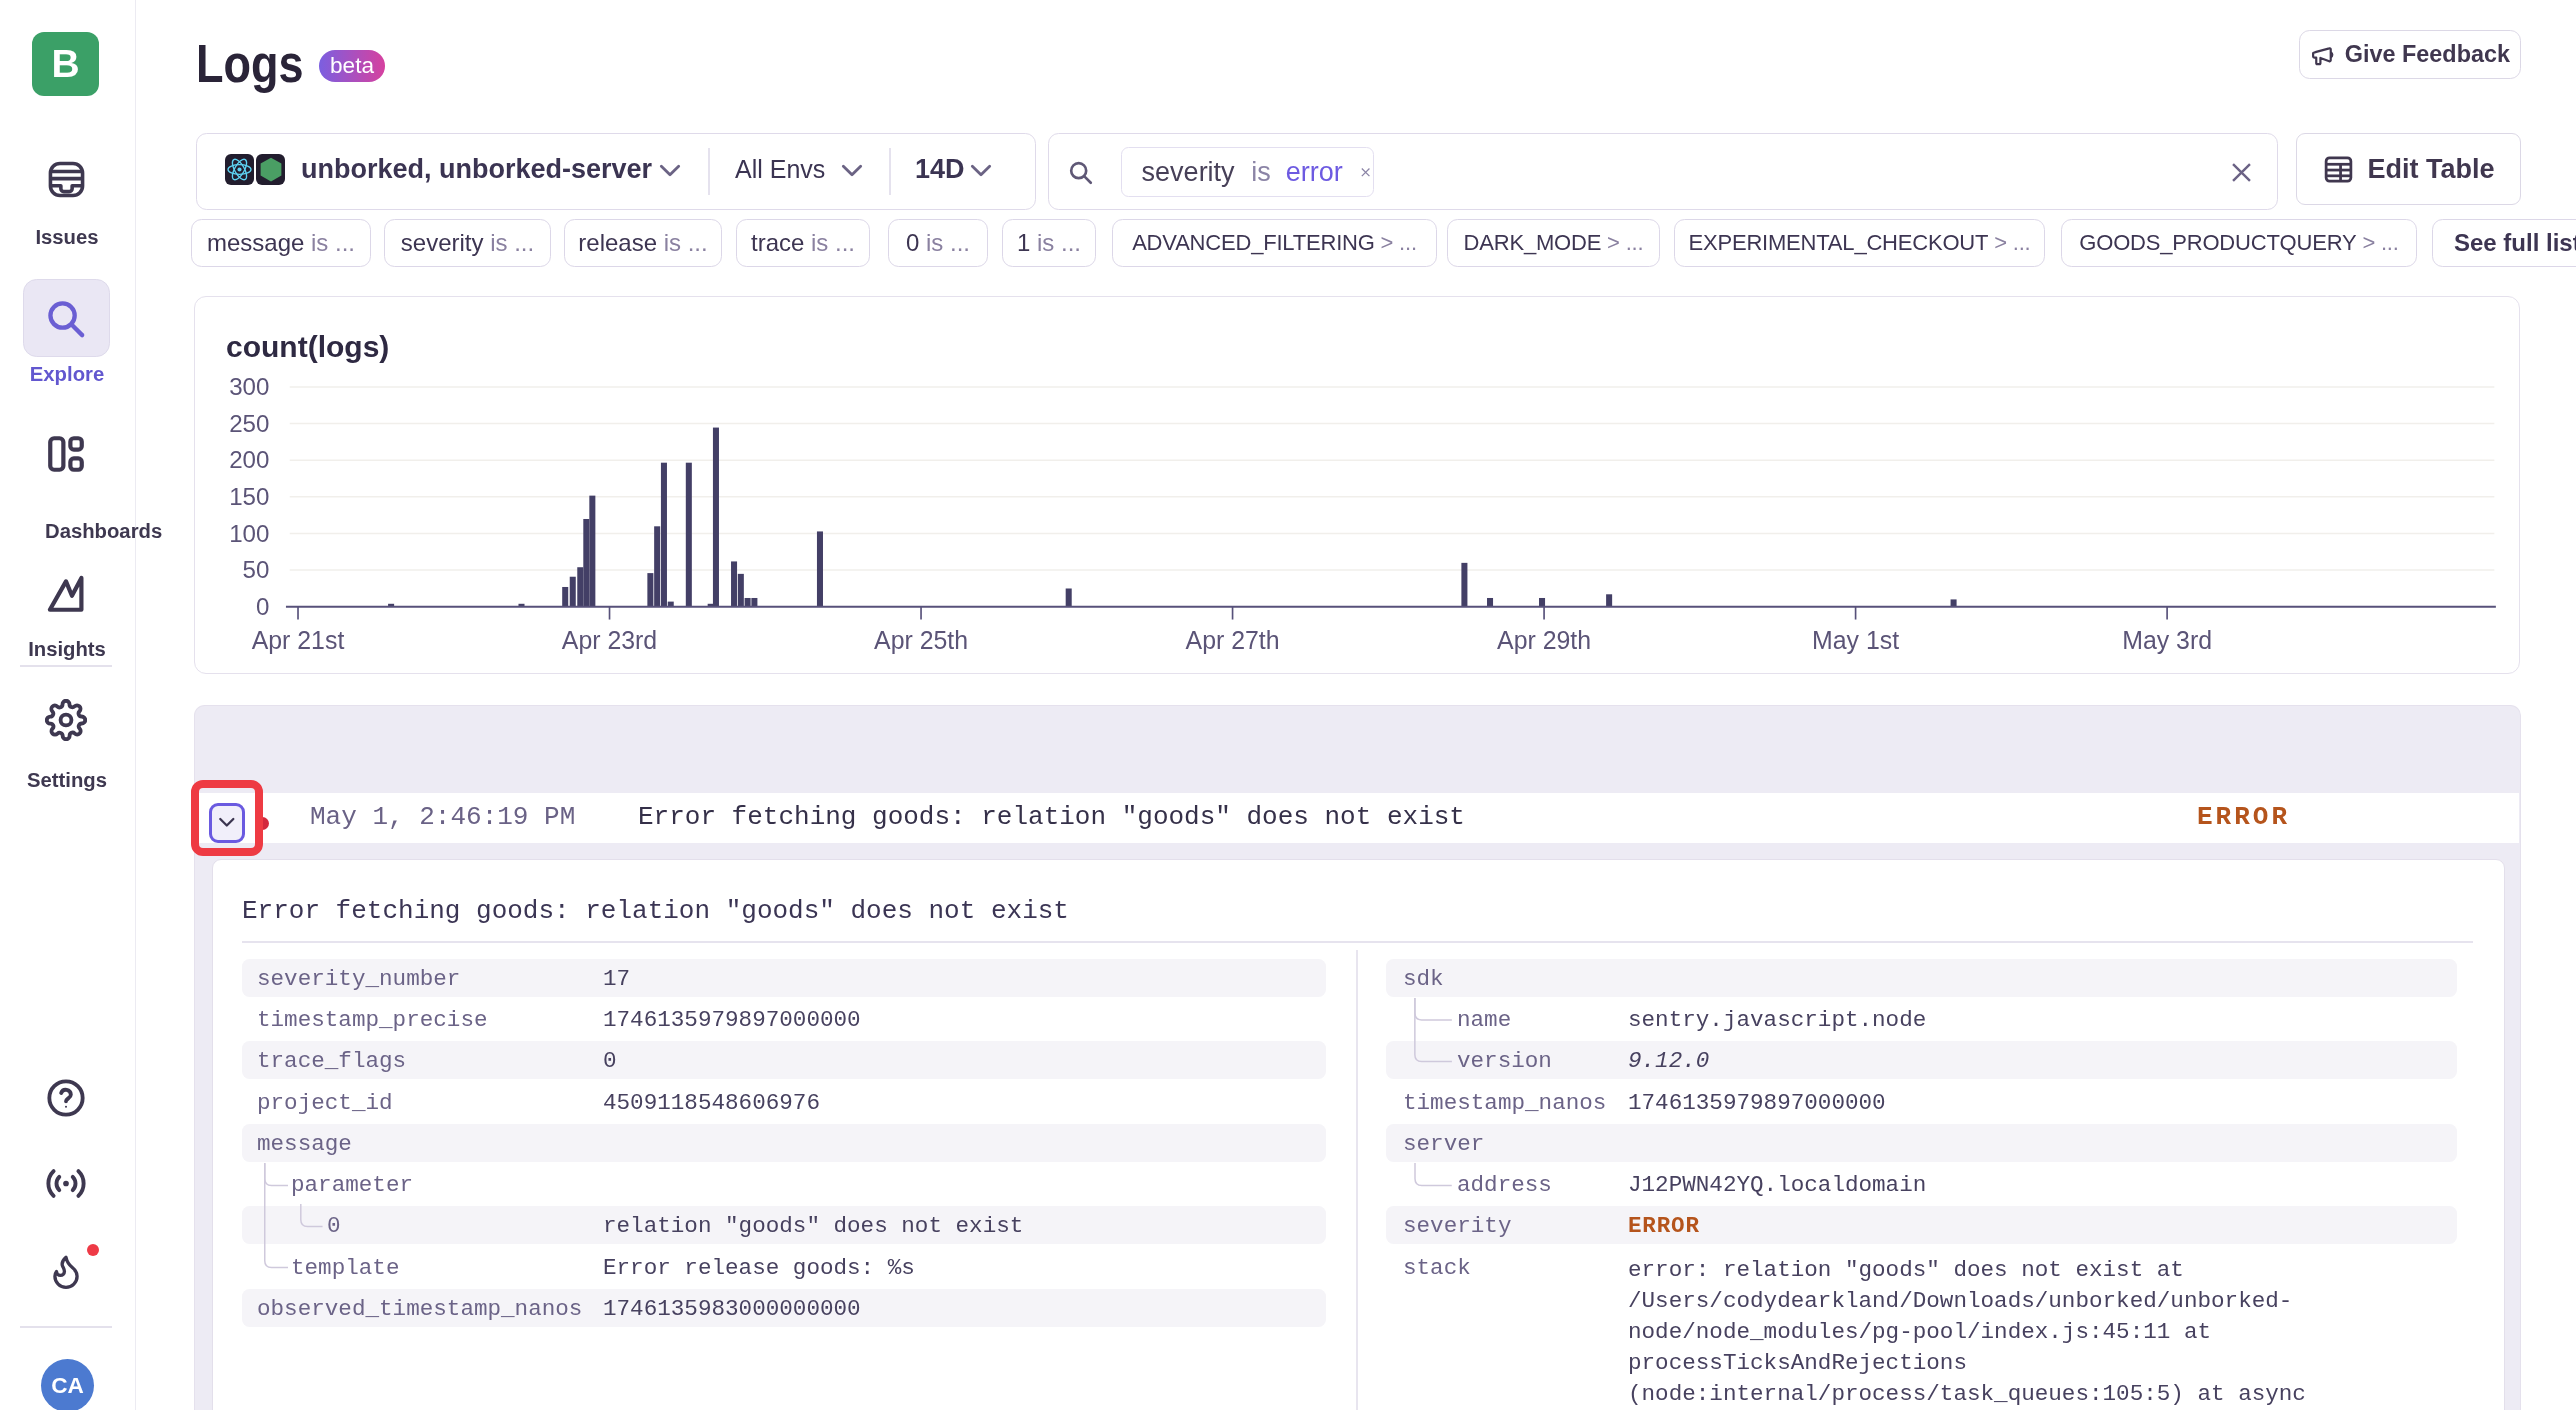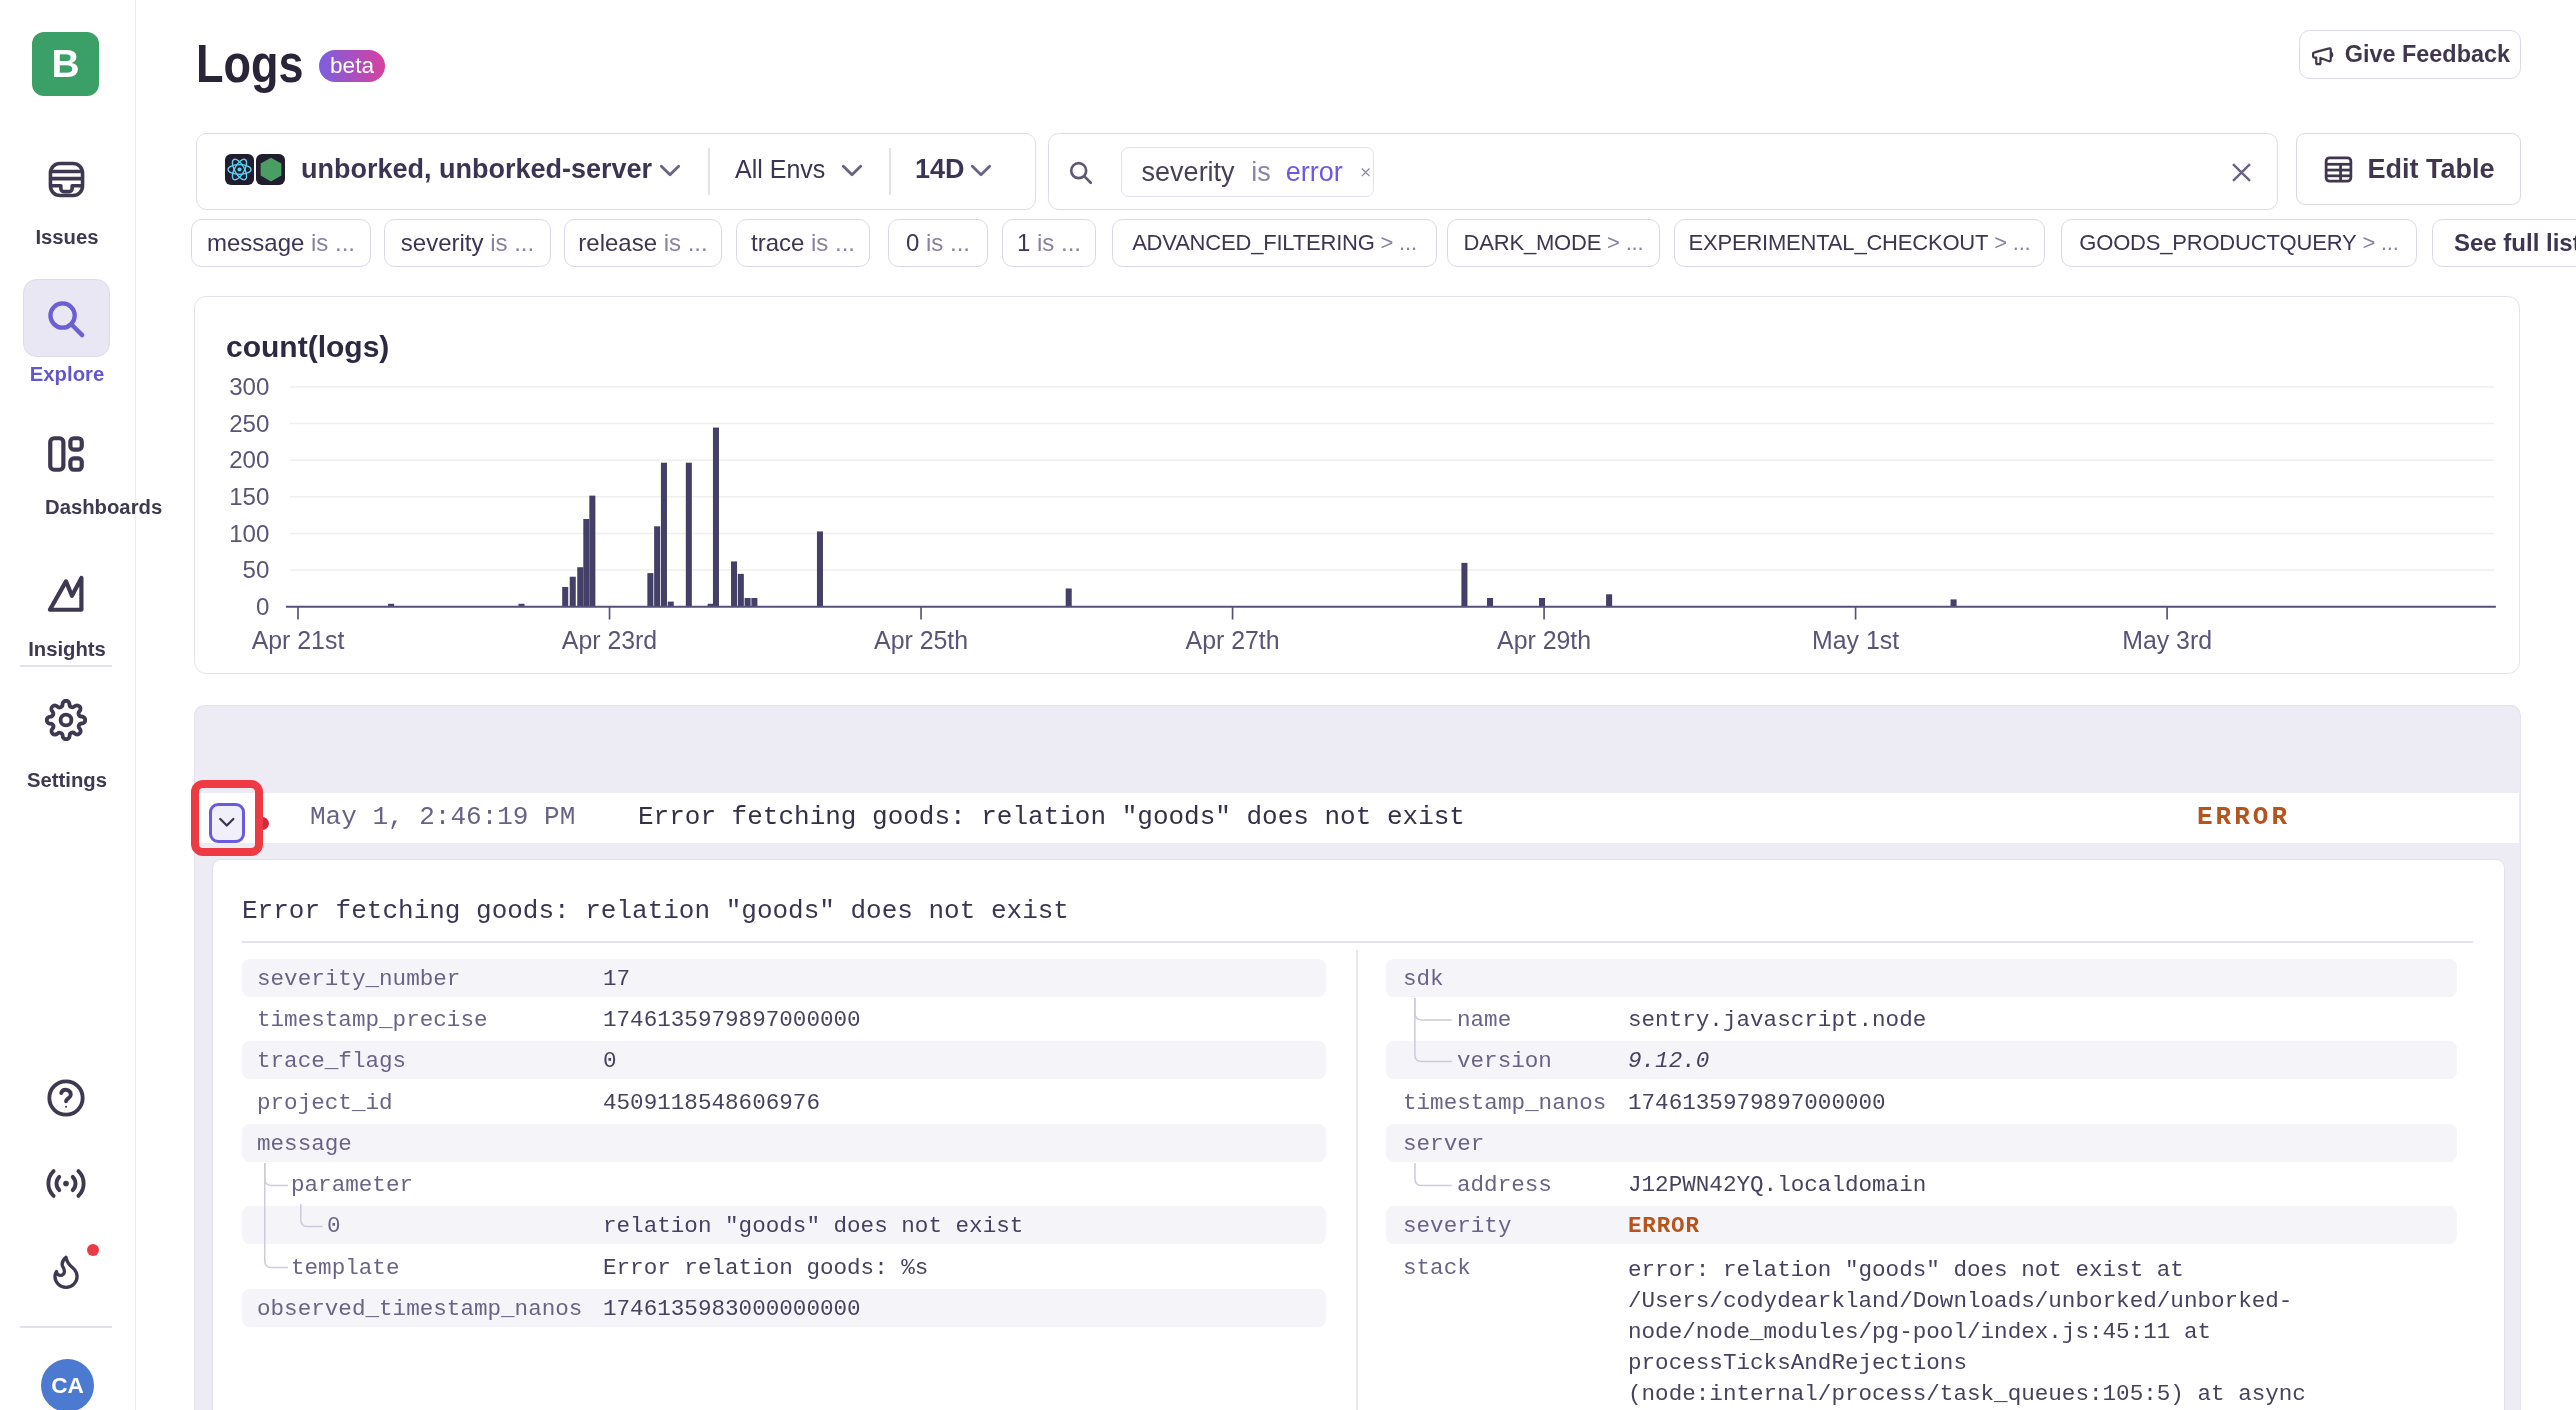--- a/index.html
+++ b/index.html
@@ -63,21 +63,21 @@
       <circle cx="10.5" cy="10.5" r="6.2"></circle>
       <line x1="15.2" y1="15.2" x2="20.5" y2="20.5"></line>
     </svg>
     <div class="sidelabel" style="top:363px; color:#6257cf;">Explore</div>
 
     <svg class="abs" style="left:45px; top:433px;" width="42" height="42" viewBox="0 0 24 24" fill="none" stroke="#3e3850" stroke-width="2.4" stroke-linejoin="round">
       <rect x="3" y="3" width="7.5" height="18" rx="2.2"></rect>
       <rect x="14.5" y="3" width="6.5" height="6.5" rx="2"></rect>
       <rect x="14.5" y="14.5" width="6.5" height="6.5" rx="2"></rect>
     </svg>
-    <div class="sidelabel" style="top:496px;padding-left:45px;">Dashboards</div>
+    <div class="sidelabel" style="top:520px;padding-left:45px;">Dashboards</div>
 
     <svg class="abs" style="left:45px; top:573px;" width="42" height="42" viewBox="0 0 24 24" fill="none" stroke="#3e3850" stroke-width="2.4" stroke-linecap="round" stroke-linejoin="round">
       <path d="M2.8 21 L 12 4.8 L 15.4 13 L 20.8 2.8 L 20.8 21 Z"></path>
     </svg>
     <div class="sidelabel" style="top:638px;text-align:center;">Insights</div>
     <div class="abs" style="left:20.3px; top:665px; width:92px; height:1.5px; background:#e4e1ec;"></div>
 
     <svg class="abs" style="left:45px; top:699px;" width="42" height="42" viewBox="0 0 24 24" fill="none" stroke="#3e3850" stroke-width="2.2" stroke-linejoin="round">
       <circle cx="12" cy="12" r="3.1"></circle>
       <path d="M19.4 15a1.65 1.65 0 0 0 .33 1.82l.06.06a2 2 0 1 1-2.83 2.83l-.06-.06a1.65 1.65 0 0 0-1.82-.33 1.65 1.65 0 0 0-1 1.51V21a2 2 0 1 1-4 0v-.09A1.65 1.65 0 0 0 9 19.4a1.65 1.65 0 0 0-1.82.33l-.06.06a2 2 0 1 1-2.83-2.83l.06-.06a1.65 1.65 0 0 0 .33-1.82 1.65 1.65 0 0 0-1.51-1H3a2 2 0 1 1 0-4h.09A1.65 1.65 0 0 0 4.6 9a1.65 1.65 0 0 0-.33-1.82l-.06-.06a2 2 0 1 1 2.83-2.83l.06.06a1.65 1.65 0 0 0 1.82.33H9a1.65 1.65 0 0 0 1-1.51V3a2 2 0 1 1 4 0v.09a1.65 1.65 0 0 0 1 1.51 1.65 1.65 0 0 0 1.82-.33l.06-.06a2 2 0 1 1 2.83 2.83l-.06.06a1.65 1.65 0 0 0-.33 1.82V9a1.65 1.65 0 0 0 1.51 1H21a2 2 0 1 1 0 4h-.09a1.65 1.65 0 0 0-1.51 1z"></path>
@@ -269,21 +269,21 @@
       <div class="kvval" style="left:604px; top:1008px;">1746135979897000000</div>
       <div class="kvkey" style="left:258px; top:1049px;">trace_flags</div>
       <div class="kvval" style="left:604px; top:1049px;">0</div>
       <div class="kvkey" style="left:258px; top:1091px;">project_id</div>
       <div class="kvval" style="left:604px; top:1091px;">4509118548606976</div>
       <div class="kvkey" style="left:258px; top:1132px;">message</div>
       <div class="kvkey" style="left:292px; top:1173px;">parameter</div>
       <div class="kvkey" style="left:328px; top:1214px;">0</div>
       <div class="kvval" style="left:604px; top:1214px;">relation "goods" does not exist</div>
       <div class="kvkey" style="left:292px; top:1256px;">template</div>
-      <div class="kvval" style="left:604px; top:1256px;">Error relation goods: %s</div>
+      <div class="kvval" style="left:604px; top:1256px;">Error release goods: %s</div>
       <div class="kvkey" style="left:258px; top:1297px;">observed_timestamp_nanos</div>
       <div class="kvval" style="left:604px; top:1297px;">1746135983000000000</div>
       <div class="kvkey" style="left:1404px; top:967px;">sdk</div>
       <div class="kvkey" style="left:1458px; top:1008px;">name</div>
       <div class="kvval" style="left:1629px; top:1008px;">sentry.javascript.node</div>
       <div class="kvkey" style="left:1458px; top:1049px;">version</div>
       <div class="kvval" style="left:1629px; top:1049px;font-style:italic;">9.12.0</div>
       <div class="kvkey" style="left:1404px; top:1091px;">timestamp_nanos</div>
       <div class="kvval" style="left:1629px; top:1091px;">1746135979897000000</div>
       <div class="kvkey" style="left:1404px; top:1132px;">server</div>

